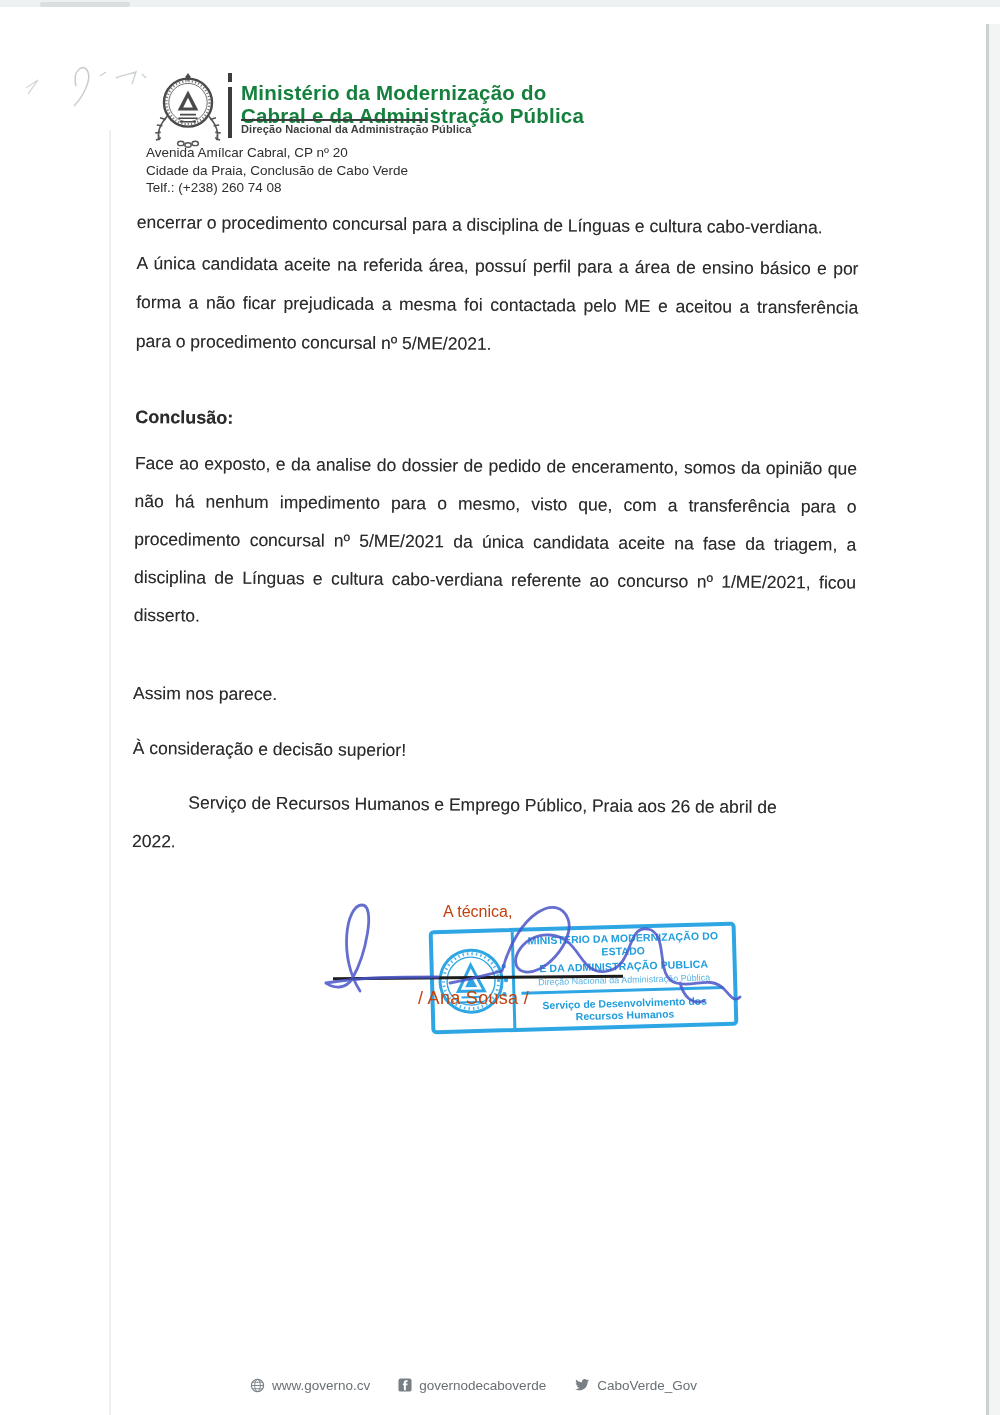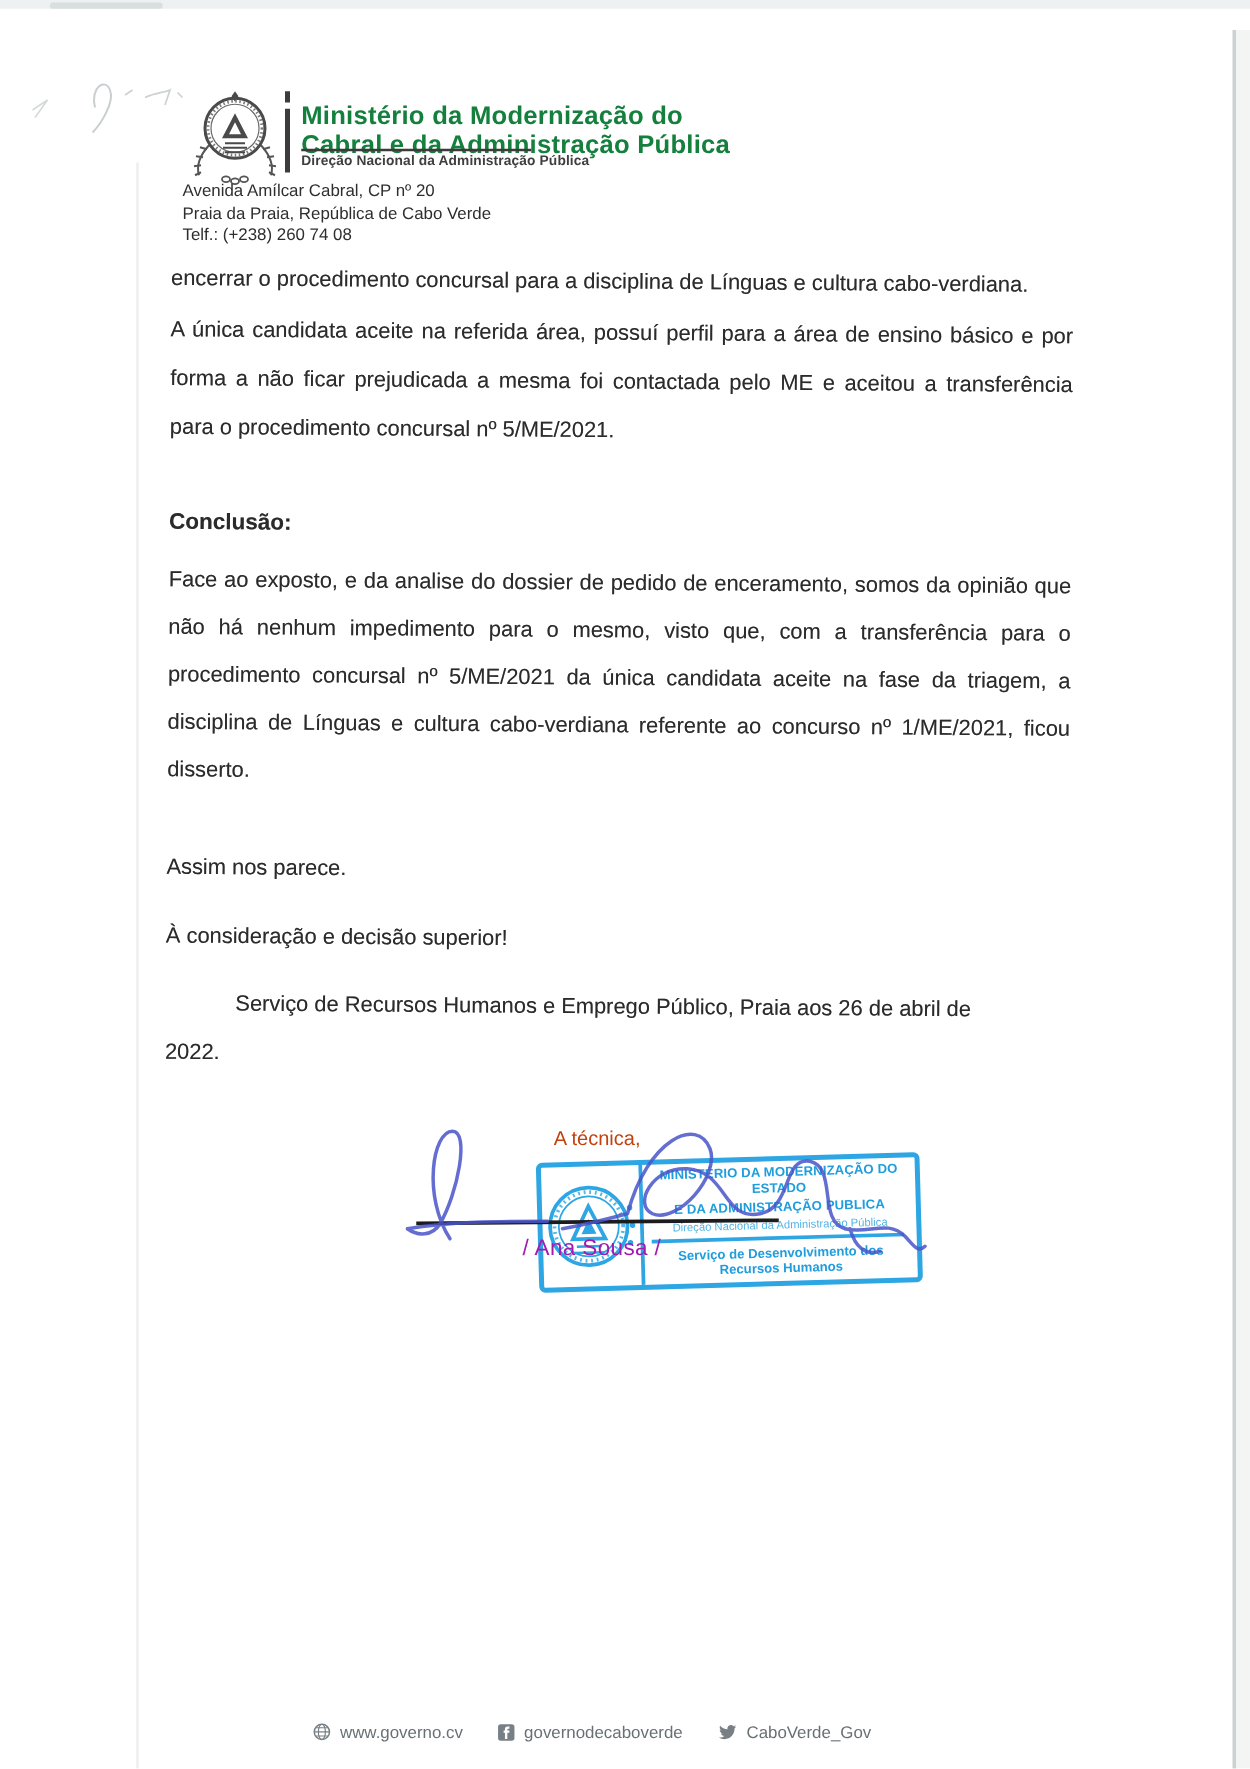--- a/index.html
+++ b/index.html
@@ -49,26 +49,26 @@
     transform:rotate(-1.6deg);display:flex;box-sizing:border-box;
   }
   .stamp-left{width:78px;position:relative;border-right:3px solid #2ea6e4;}
   .stamp-right{flex:1;display:flex;flex-direction:column;justify-content:space-between;
     padding:3px 4px 4px 4px;text-align:center;}
   .stamp-l1,.stamp-l2{font-size:10.5px;font-weight:bold;color:#1f9ddd;letter-spacing:.1px;line-height:13px;}
   .stamp-l3{font-size:9px;color:#55b4e4;line-height:11px;}
   .stamp-sep{height:3px;background:#2ea6e4;margin:2px 6px 3px 2px;}
   .stamp-l4{font-size:10.5px;font-weight:bold;color:#1f9ddd;line-height:12px;}
   .sig-line{position:absolute;left:333px;top:976px;width:290px;height:2.5px;background:#1c1c1c;transform:rotate(-0.5deg);}
-  .sig-name{position:absolute;left:418px;top:988px;font-size:18px;color:#a21caf;letter-spacing:.3px;}
+  .sig-name{position:absolute;left:418px;top:988px;font-size:18px;color:#c2410c;letter-spacing:.3px;}
   .sig-svg{position:absolute;left:320px;top:885px;pointer-events:none;}
   
   .footer{position:absolute;left:250px;top:1378px;display:flex;align-items:center;gap:10px;
     font-size:13.5px;color:#687074;}
-  .footer .item{display:flex;align-items:center;gap:7px;margin-right:18px;}
+  .footer .item{display:flex;gap:7px;margin-right:18px;}
   
   .pencil{position:absolute;left:14px;top:48px;}
 </style>
 </head>
 <body>
 
 <div class="page">
 
   <div class="scan-top-band"></div>
   <div class="scan-top-smudge"></div>
@@ -103,21 +103,21 @@
   <div class="head-vbar"></div>
   <div class="head-title">
     <div>Ministério da Modernização do</div>
     <div>Cabral e da Administração Pública</div>
   </div>
   <div class="head-rule"></div>
   <div class="head-sub">Direção Nacional da Administração Pública</div>
 
   <div class="address">
     <div>Avenida Amílcar Cabral, CP nº 20</div>
-    <div>Praia da Praia, República de Cabo Verde</div>
+    <div>Cidade da Praia, Conclusão de Cabo Verde</div>
     <div>Telf.: (+238) 260 74 08</div>
   </div>
 
   <div class="doc-body">
     <p class="p1">encerrar o procedimento concursal para a disciplina de Línguas e cultura cabo-verdiana.</p>
     <p class="p2">A única candidata aceite na referida área, possuí perfil para a área de ensino básico e por forma a não ficar prejudicada a mesma foi contactada pelo ME e aceitou a transferência para o procedimento concursal nº 5/ME/2021.</p>
     <p class="conclusion-h">Conclusão:</p>
     <p class="conclusion-p">Face ao exposto, e da analise do dossier de pedido de enceramento, somos da opinião que não há nenhum impedimento para o mesmo, visto que, com a transferência para o procedimento concursal nº 5/ME/2021 da única candidata aceite na fase da triagem, a disciplina de Línguas e cultura cabo-verdiana referente ao concurso nº 1/ME/2021, ficou disserto.</p>
     <p class="closing1">Assim nos parece.</p>
     <p class="closing2">À consideração e decisão superior!</p>

